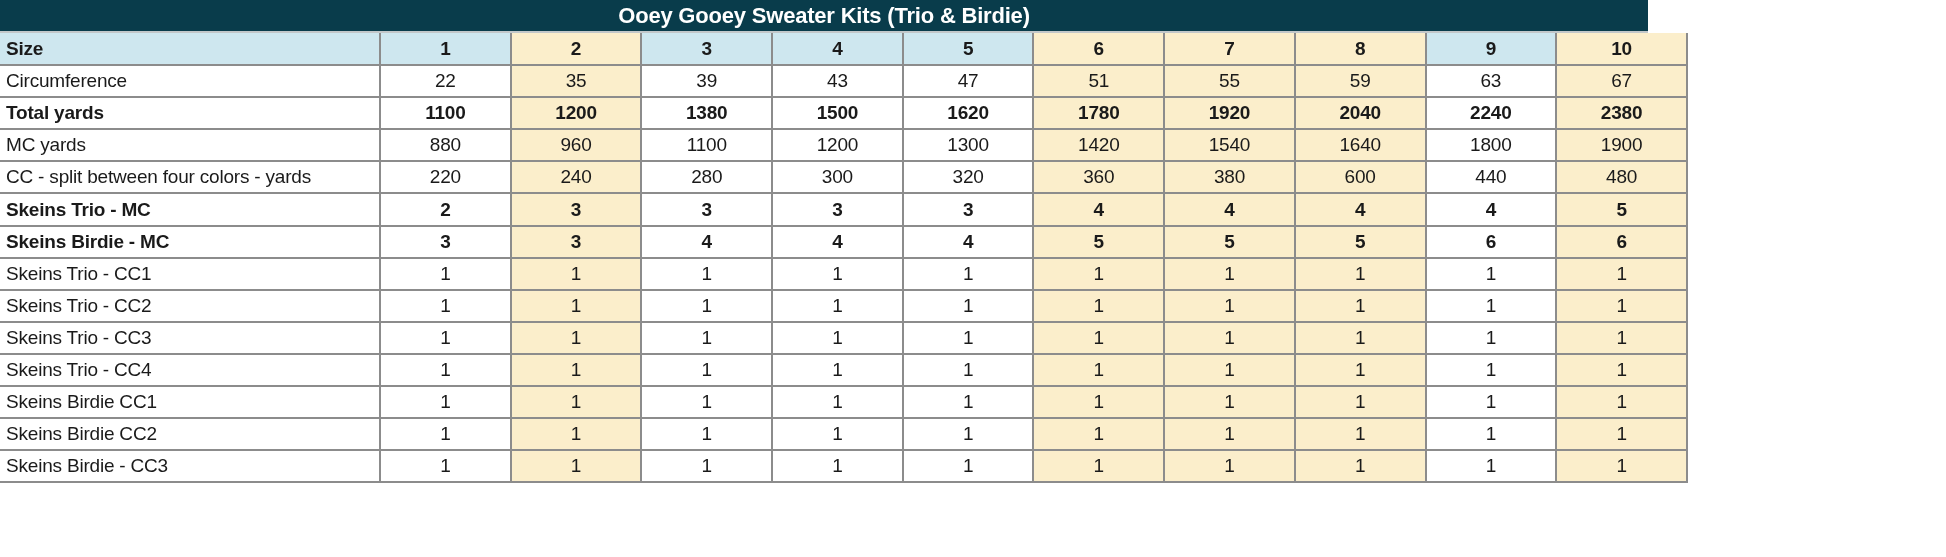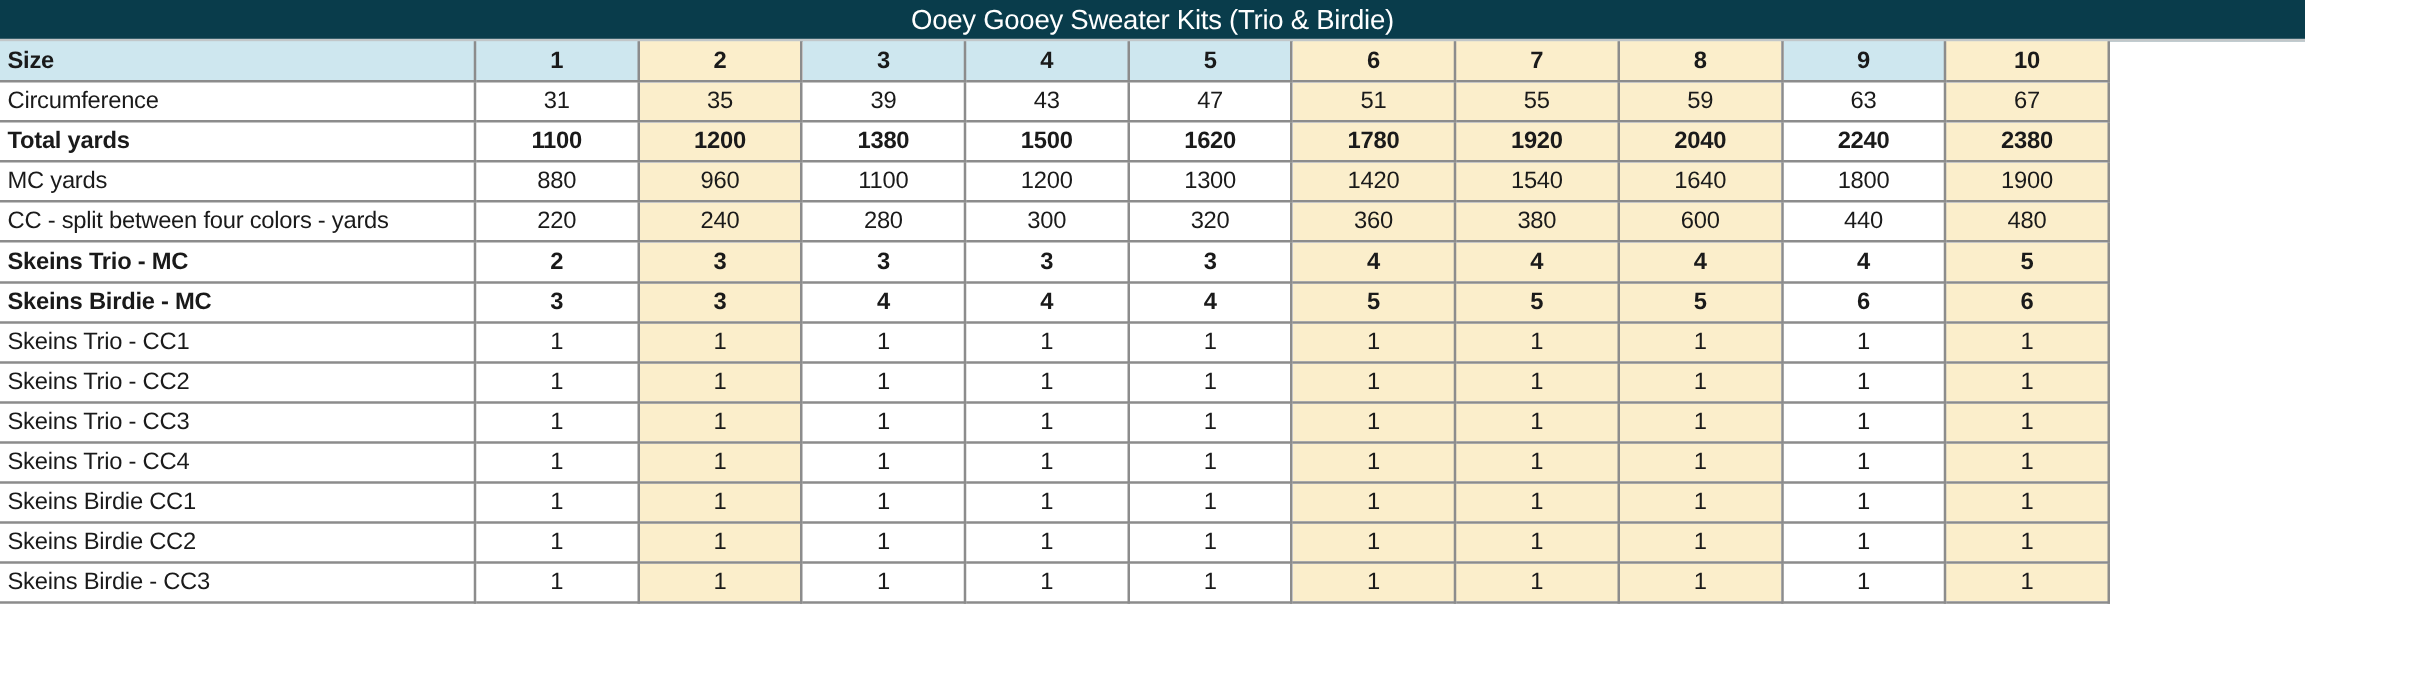--- a/index.html
+++ b/index.html
@@ -10,26 +10,26 @@
     color: #1a1a1a;
   }
   .sheet {
     width: 1946px;
     height: 557px;
     overflow: hidden;
     background: #ffffff;
   }
   .title-bar {
     box-sizing: border-box;
-    width: 1844px;
+    width: 1648px;
     height: 33px;
     background: #093c4b;
     border-bottom: 2px solid #c2c7c9;
     color: #ffffff;
-    font-weight: normal;
+    font-weight: bold;
     font-size: 22px;
     letter-spacing: -0.2px;
     display: flex;
     align-items: center;
     justify-content: center;
   }
   table.kit-table {
     width: 1688px;
     border-collapse: collapse;
     table-layout: fixed;
@@ -84,21 +84,21 @@
           <td class="value-cell bg-blue">4</td>
           <td class="value-cell bg-blue">5</td>
           <td class="value-cell bg-cream">6</td>
           <td class="value-cell bg-cream">7</td>
           <td class="value-cell bg-cream">8</td>
           <td class="value-cell bg-blue">9</td>
           <td class="value-cell bg-cream">10</td>
         </tr>
         <tr>
           <td class="label-cell bg-white">Circumference</td>
-          <td class="value-cell bg-white">31</td>
+          <td class="value-cell bg-white">22</td>
           <td class="value-cell bg-cream">35</td>
           <td class="value-cell bg-white">39</td>
           <td class="value-cell bg-white">43</td>
           <td class="value-cell bg-white">47</td>
           <td class="value-cell bg-cream">51</td>
           <td class="value-cell bg-cream">55</td>
           <td class="value-cell bg-cream">59</td>
           <td class="value-cell bg-white">63</td>
           <td class="value-cell bg-cream">67</td>
         </tr>

